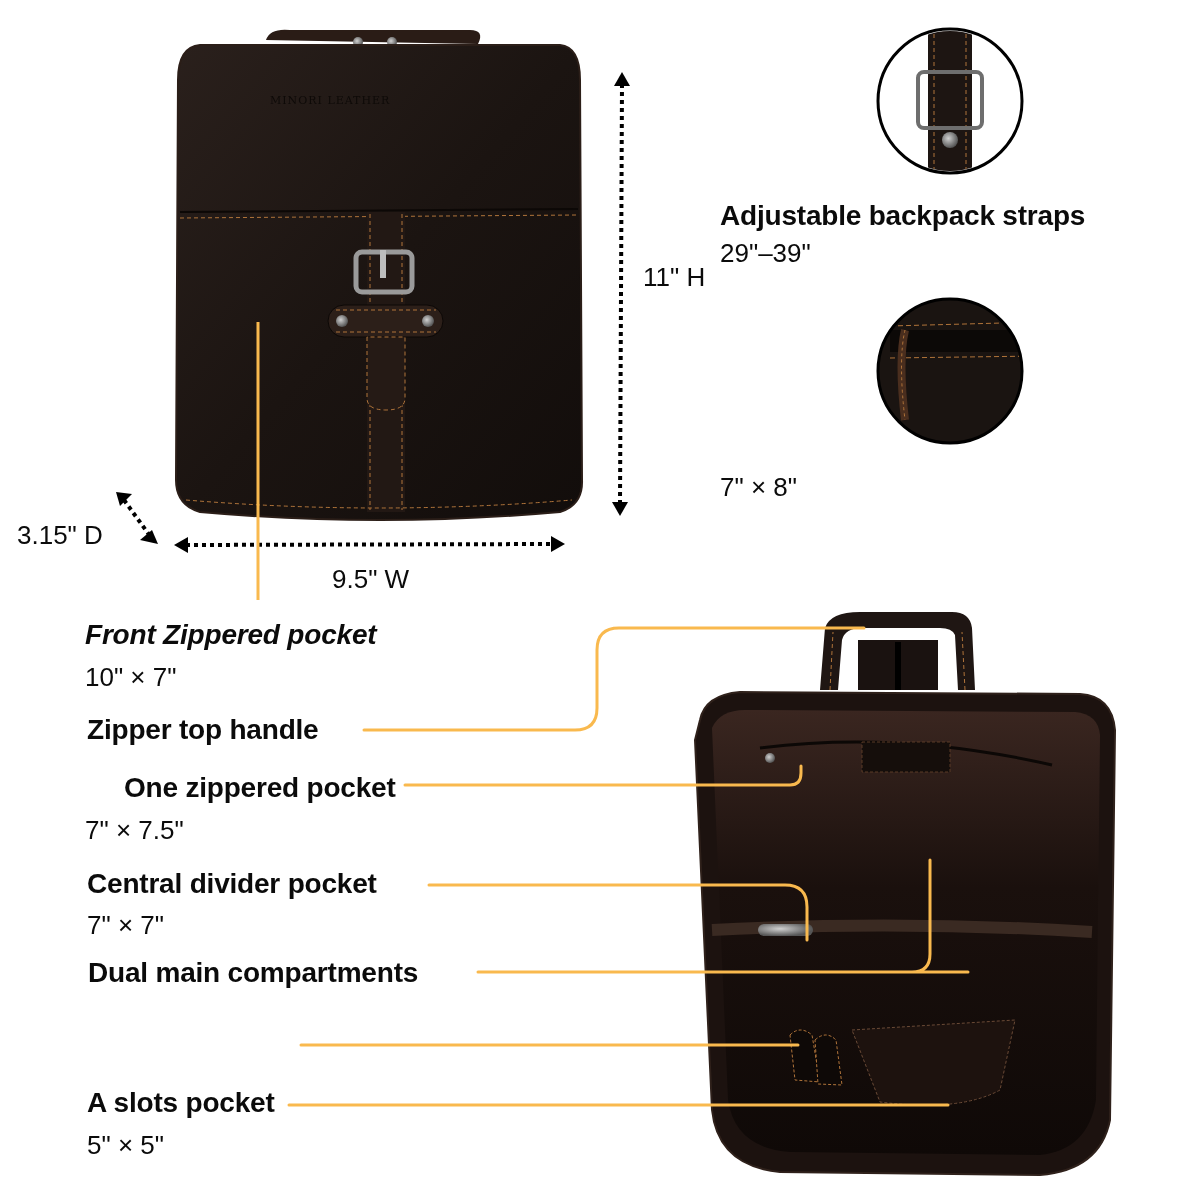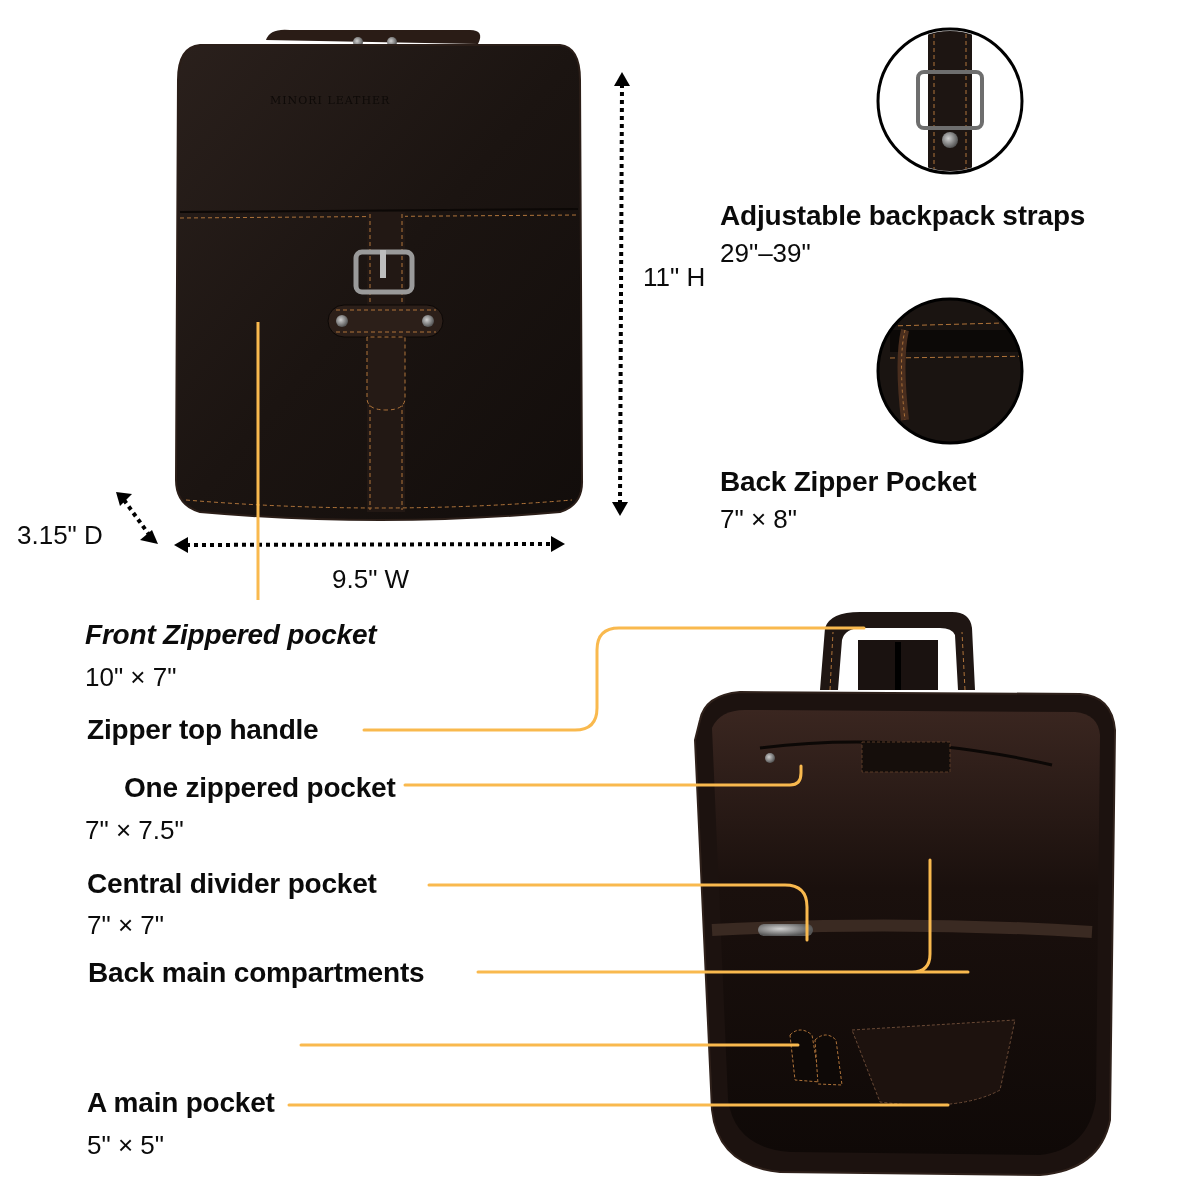--- a/index.html
+++ b/index.html
@@ -143,33 +143,32 @@
 
   <div class="abs dim" style="left:643px;top:262px;">11" H</div>
   <div class="abs dim" style="left:332px;top:564px;">9.5" W</div>
   <div class="abs dim" style="left:17px;top:520px;">3.15" D</div>
 
   <div class="abs center" style="left:720px;top:200px;width:460px;">
     <div class="title">Adjustable backpack straps</div>
     <div class="dim" style="margin-top:6px;">29"–39"</div>
   </div>
   <div class="abs center" style="left:720px;top:466px;width:460px;">
-    <div class="title">Back Zipper Pocket</div>
     <div class="dim" style="margin-top:6px;">7" × 8"</div>
   </div>
 
   <div class="abs title" style="left:85px;top:619px;font-style:italic;">Front Zippered pocket</div>
   <div class="abs dim" style="left:85px;top:662px;">10" × 7"</div>
 
   <div class="abs title" style="left:87px;top:714px;">Zipper top handle</div>
 
   <div class="abs title" style="left:85px;top:772px;margin-left:39px;">One zippered pocket</div>
   <div class="abs dim" style="left:85px;top:815px;">7" × 7.5"</div>
 
   <div class="abs title" style="left:87px;top:868px;">Central divider pocket</div>
   <div class="abs dim" style="left:87px;top:910px;">7" × 7"</div>
 
-  <div class="abs title" style="left:88px;top:957px;">Back main compartments</div>
+  <div class="abs title" style="left:88px;top:957px;">Dual main compartments</div>
 
 
-  <div class="abs title" style="left:87px;top:1087px;">A main pocket</div>
+  <div class="abs title" style="left:87px;top:1087px;">A slots pocket</div>
   <div class="abs dim" style="left:87px;top:1130px;">5" × 5"</div>
 </div>
 
 </body></html>

